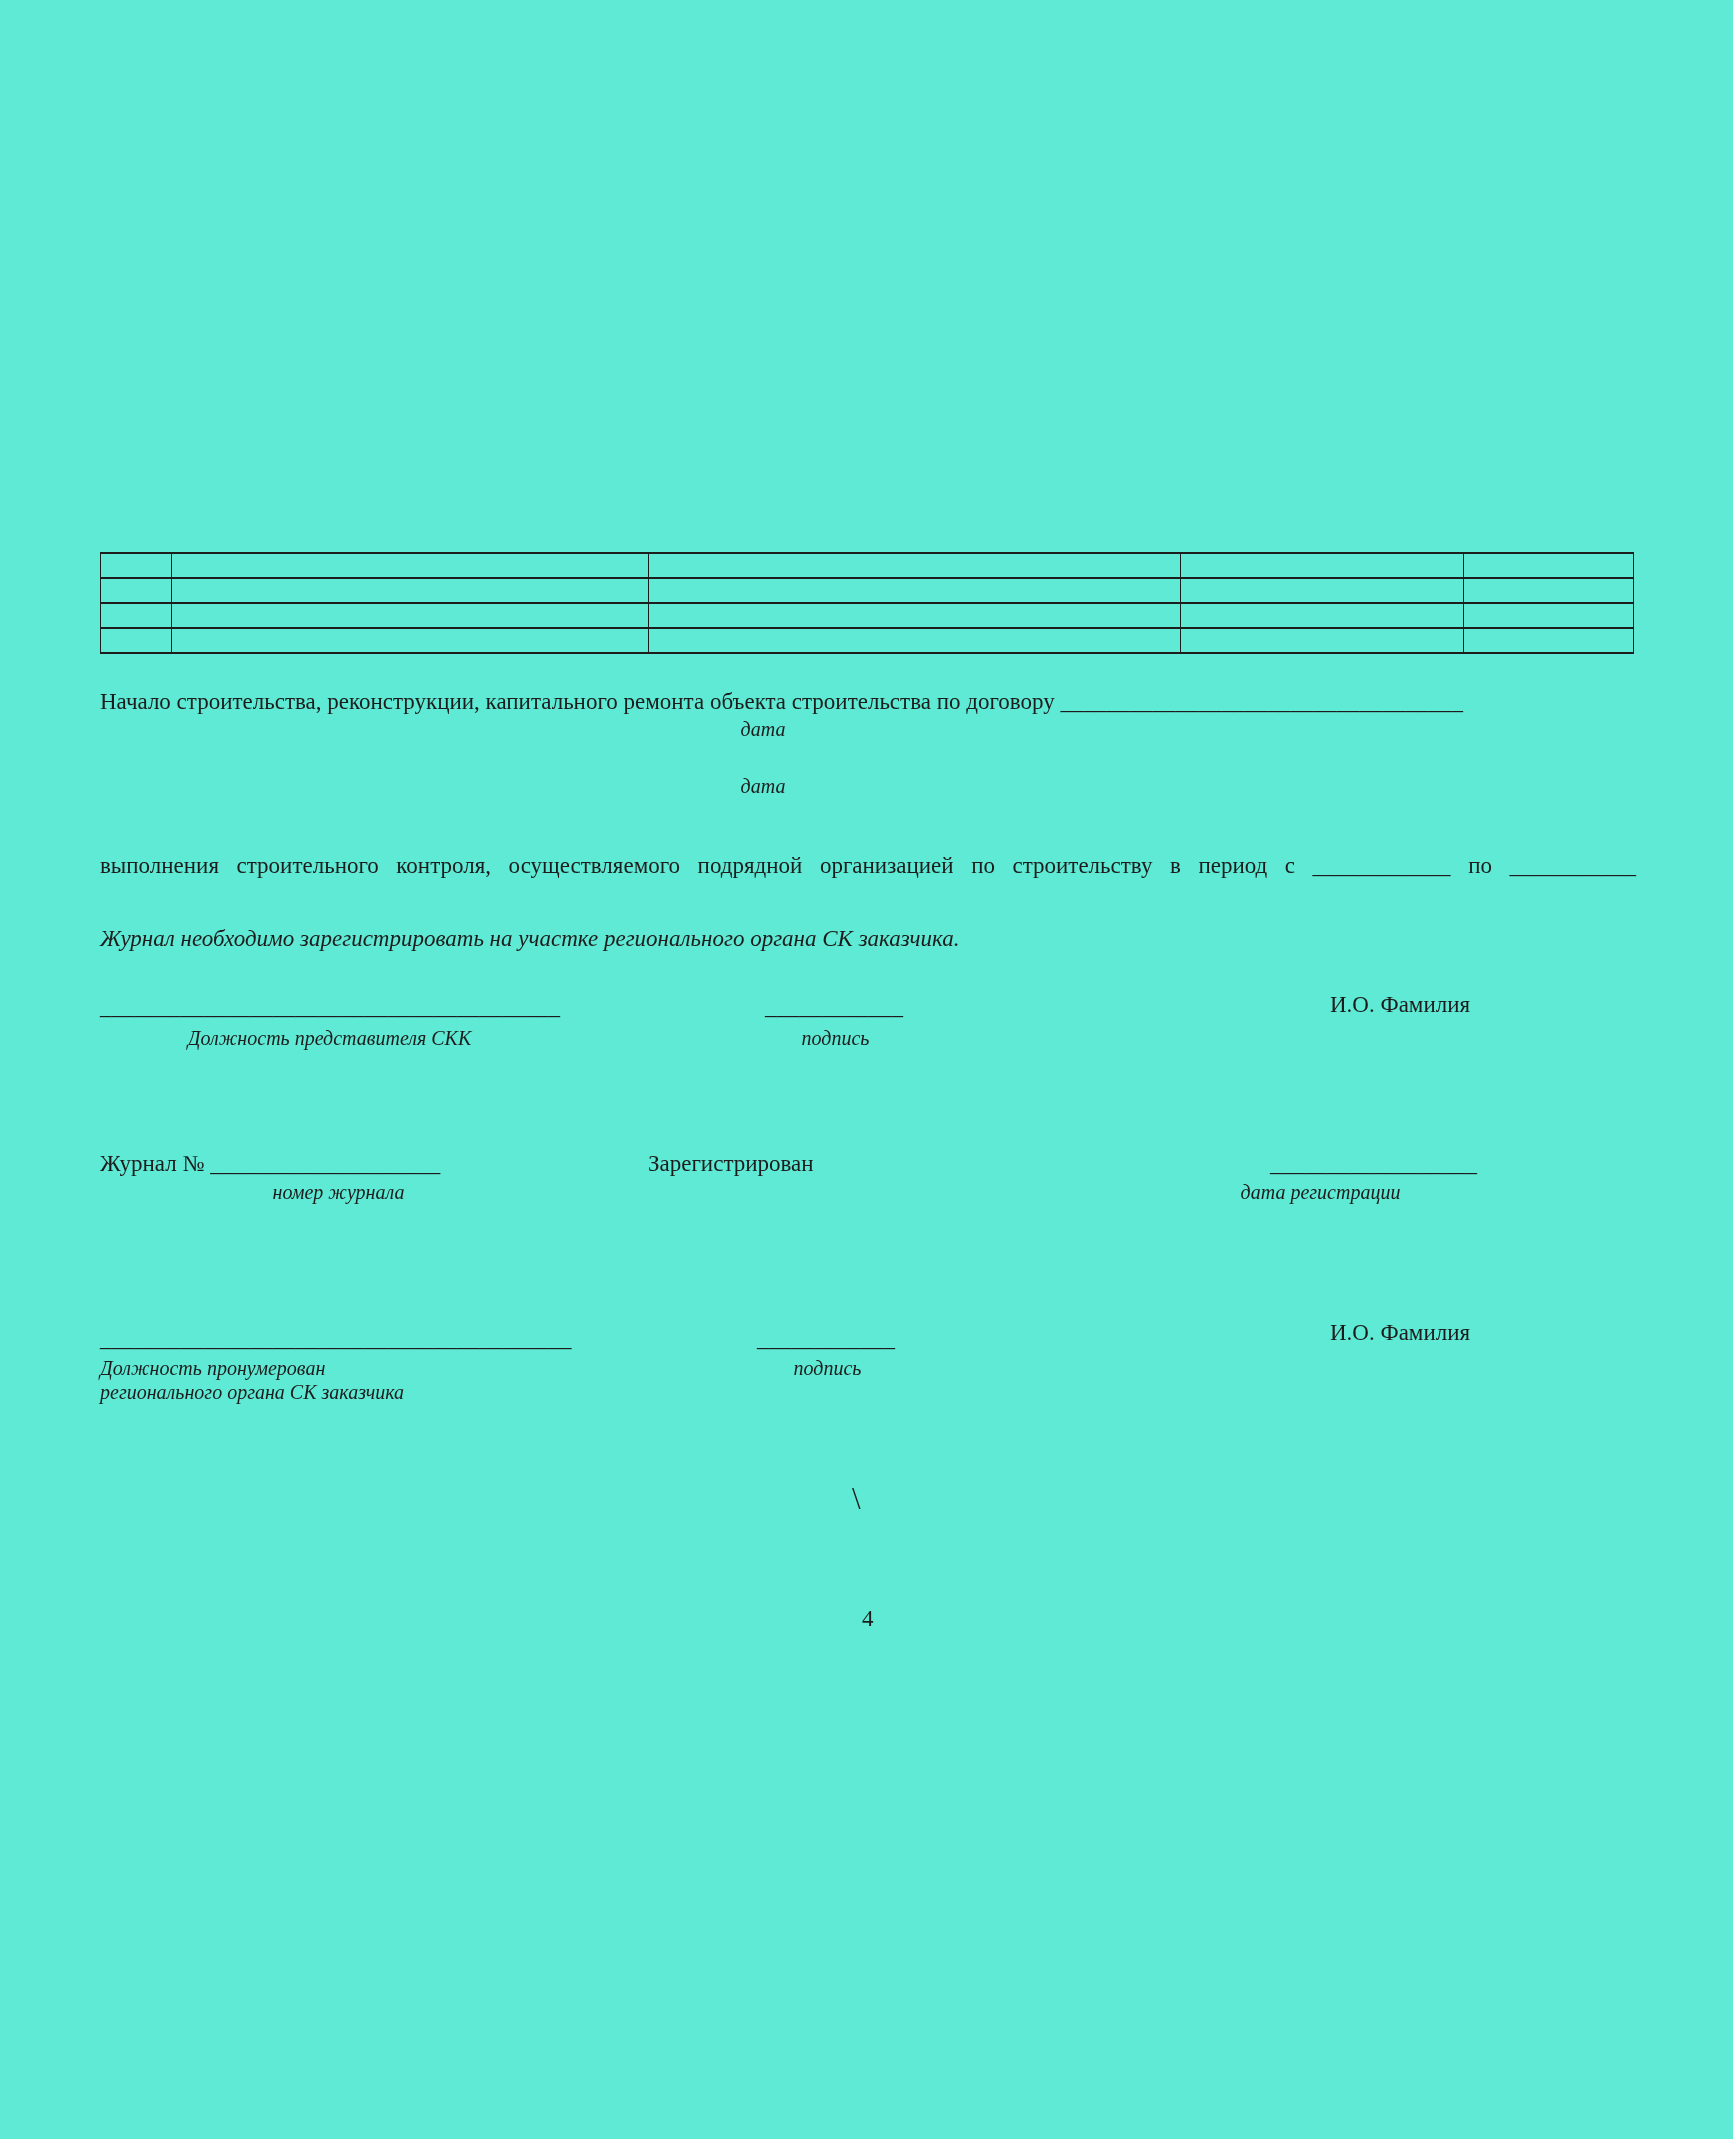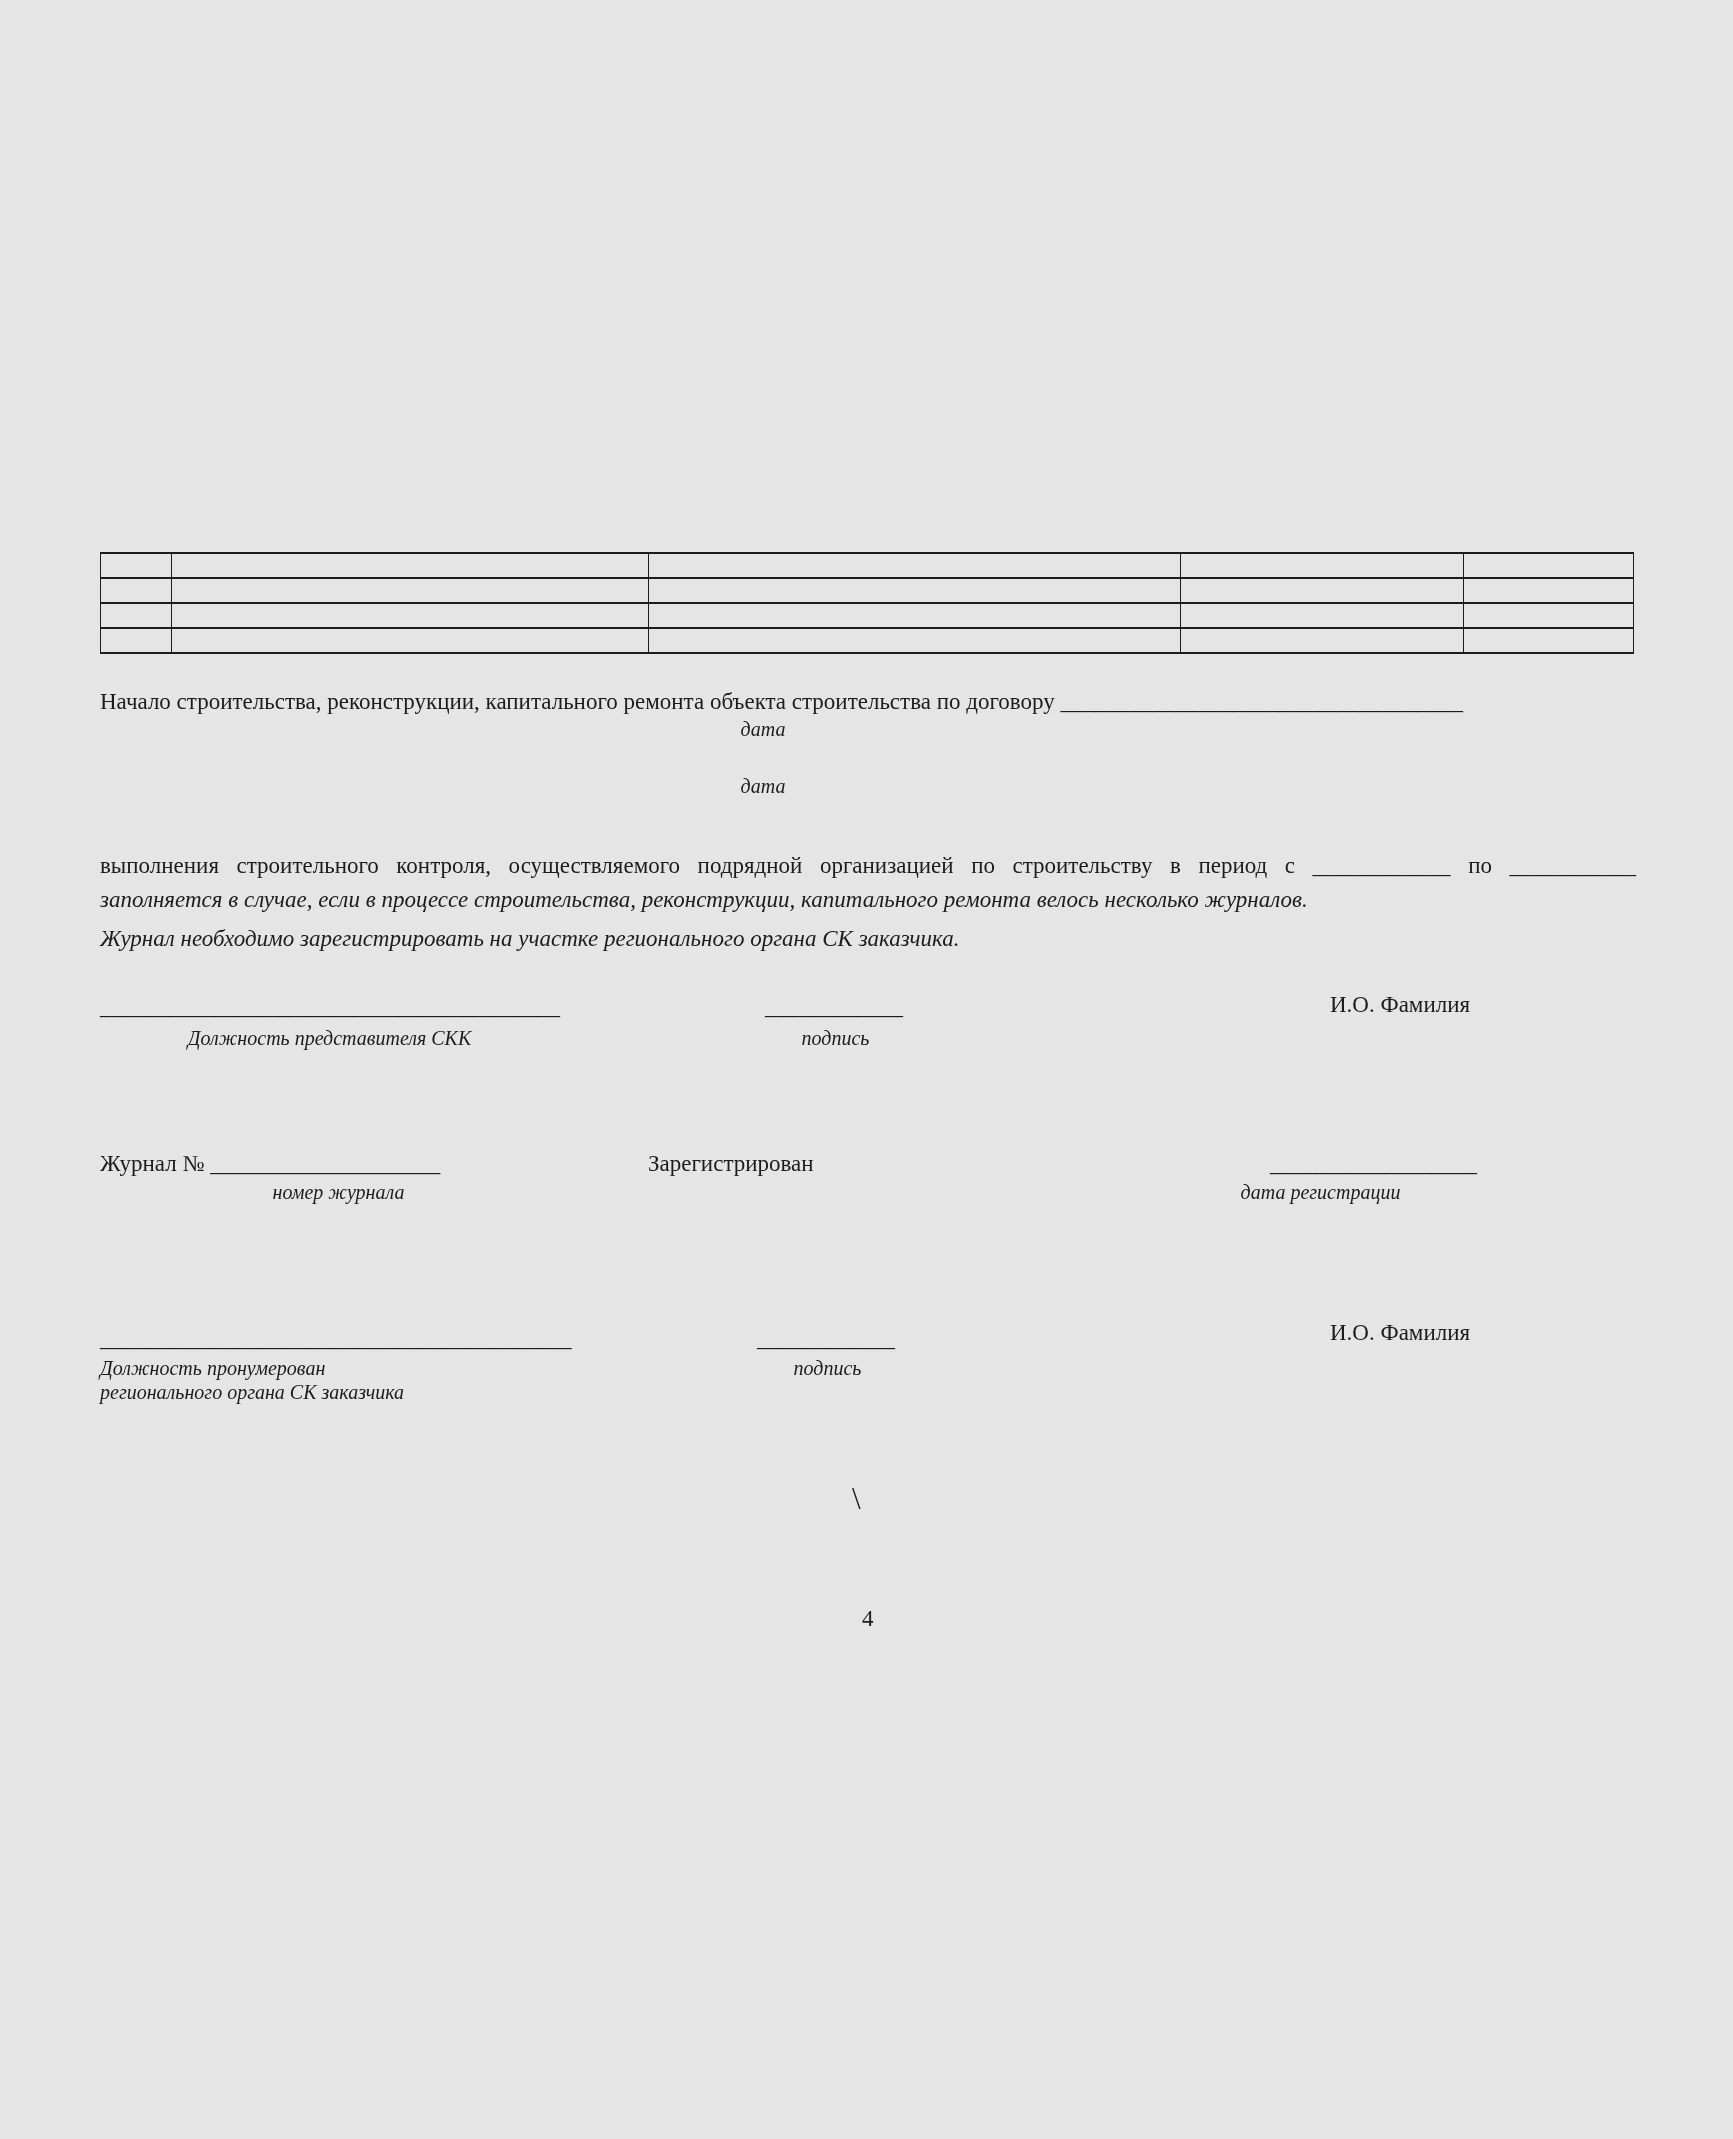--- a/index.html
+++ b/index.html
@@ -1,19 +1,19 @@
 <!DOCTYPE html>
 <html lang="ru" style="font-size:12px"><head>
 <meta charset="utf-8">
 <style>
   html,body{margin:0;padding:0;background:#ffffff;}
   .page{
     position:relative;
     width:1733px;height:2140px;
-    background:#e5e5e5;
+    background:#5eead4;
     color:#1c1c1c;
     font-family:"Liberation Serif", serif;
     overflow:hidden;
   }
   .abs{position:absolute;}
   .t{font-size:23px;line-height:27.4px;white-space:pre-wrap;}
   .just{text-align:justify;text-align-last:justify;}
   .indent{text-indent:69px;}
   .ital{font-style:italic;}
   .cap{font-size:20px;font-style:italic;line-height:24px;text-align:center;}
@@ -84,21 +84,20 @@
   <div class="abs t" style="left:100px;top:688px;width:1538px;">Начало строительства, реконструкции, капитального ремонта объекта строительства по договору ___________________________________</div>
 
   <div class="abs cap" style="left:100px;top:717px;width:1326px;">дата</div>
 
 
   <div class="abs cap" style="left:100px;top:774px;width:1326px;">дата</div>
 
 
   <div class="abs t just" style="left:100px;top:852px;width:1536px;">выполнения строительного контроля, осуществляемого подрядной организацией по строительству в период с ____________ по ___________</div>
 
-  <div class="abs t ital" style="left:100px;top:886px;width:1536px;">заполняется в случае, если в процессе строительства, реконструкции, капитального ремонта велось несколько журналов.</div>
 
   <div class="abs t ital" style="left:100px;top:925px;width:1536px;">Журнал необходимо зарегистрировать на участке регионального органа СК заказчика.</div>
 
   <div class="abs t" style="left:1330px;top:991px;">И.О. Фамилия</div>
 
   <div class="abs blankline" style="left:100px;top:993px;">________________________________________</div>
 
   <div class="abs blankline" style="left:765px;top:993px;">____________</div>
 
   <div class="abs cap" style="left:100px;top:1026px;width:459px;">Должность представителя СКК</div>

